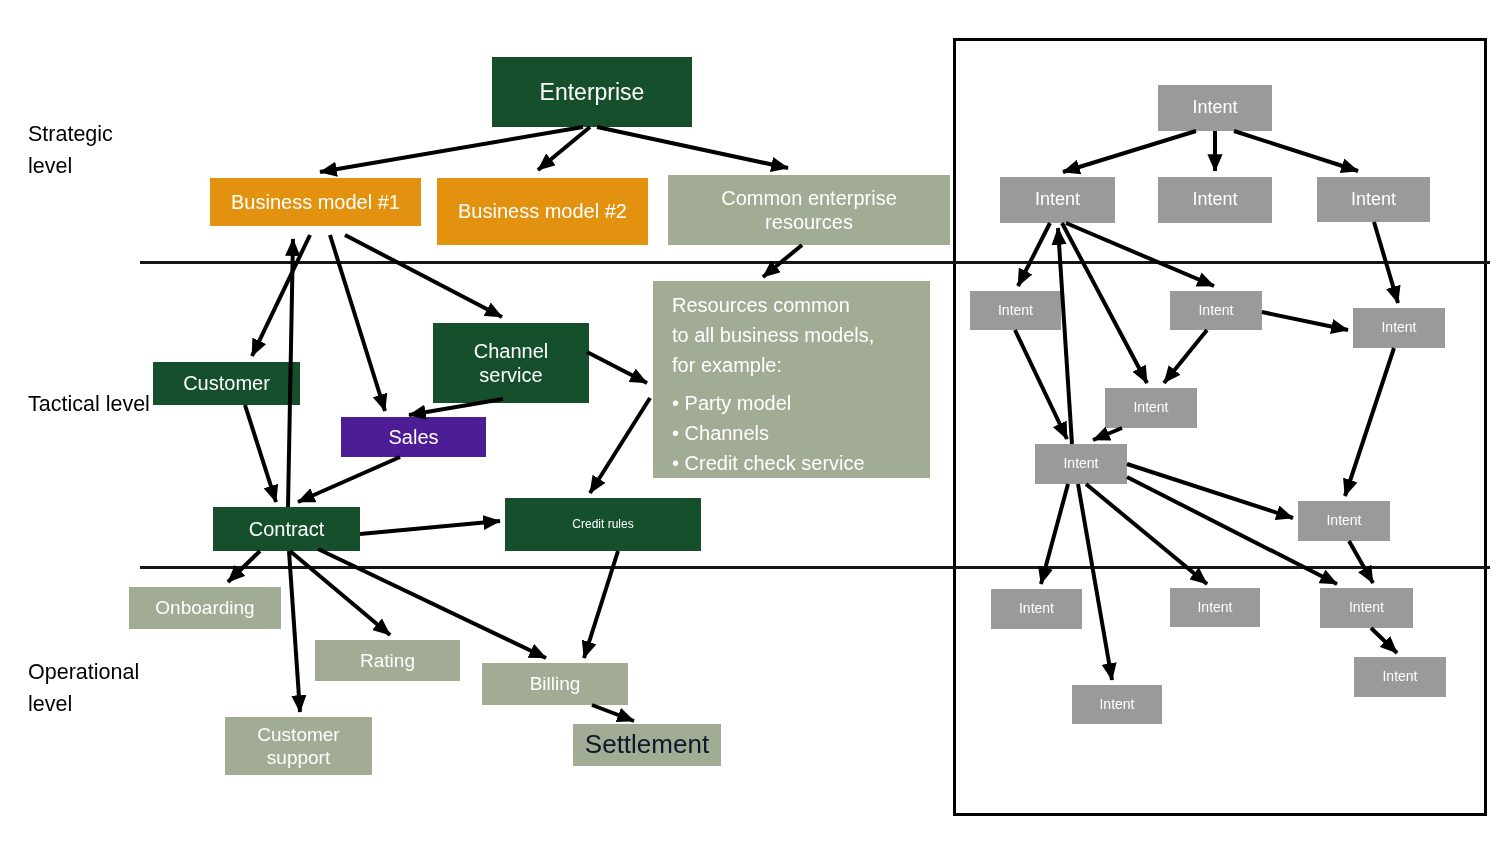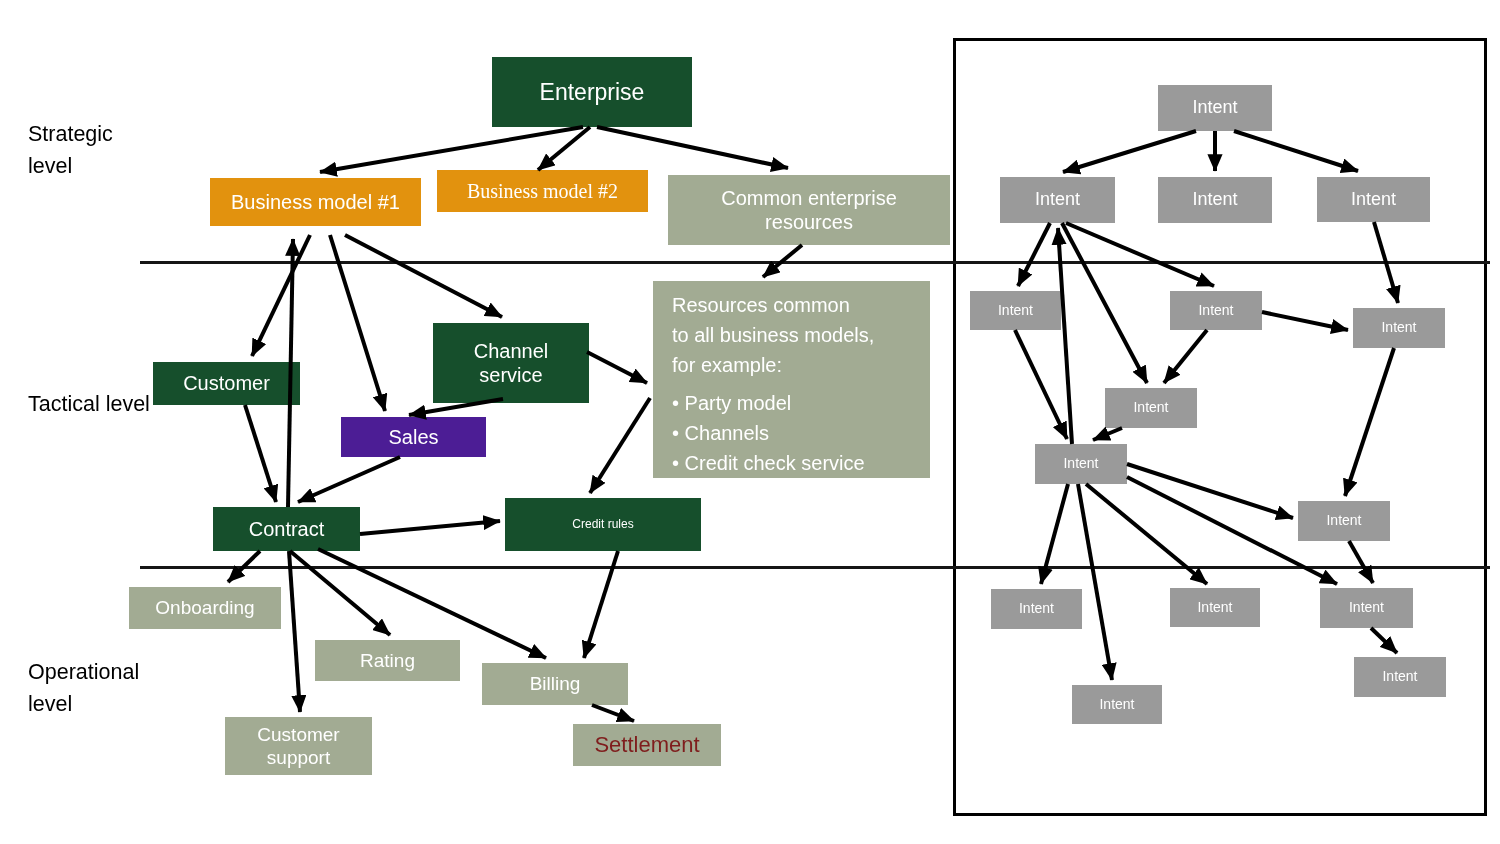--- a/index.html
+++ b/index.html
@@ -46,21 +46,21 @@
   <div class="divider" id="divider1"></div>
   <div class="divider" id="divider2"></div>
 
   <div id="nodes-layer">
       <div class="node" style="left: 492px; top: 57px; width: 200px; height: 70px; font-size: 23px; background: rgb(22, 79, 44); color: rgb(255, 255, 255);">
         <div>Enterprise</div>
       </div>
       <div class="node" style="left: 210px; top: 178px; width: 211px; height: 48px; font-size: 20px; background: rgb(226, 146, 14); color: rgb(255, 255, 255);">
         <div>Business model #1</div>
       </div>
-      <div class="node" style="left: 437px; top: 170px; width: 211px; height: 42px; font-size: 20px; background: rgb(226, 146, 14); color: rgb(255, 255, 255); font-family: Liberation Serif, serif;">
+      <div class="node" style="left: 437px; top: 178px; width: 211px; height: 67px; font-size: 20px; background: rgb(226, 146, 14); color: rgb(255, 255, 255);">
         <div>Business model #2</div>
       </div>
       <div class="node" style="left: 668px; top: 175px; width: 282px; height: 70px; font-size: 20px; background: rgb(162, 171, 147); color: rgb(255, 255, 255);">
         <div>Common enterprise</div>
         <div>resources</div>
       </div>
       <div class="node leftalign" style="left: 653px; top: 281px; width: 277px; height: 197px; font-size: 20px; background: rgb(162, 171, 147); color: rgb(255, 255, 255); justify-content: flex-end;">
         <div>Resources common</div>
         <div>to all business models,</div>
         <div>for example:</div>
@@ -90,21 +90,21 @@
       <div class="node" style="left: 315px; top: 640px; width: 145px; height: 41px; font-size: 19px; background: rgb(162, 171, 147); color: rgb(255, 255, 255);">
         <div>Rating</div>
       </div>
       <div class="node" style="left: 482px; top: 663px; width: 146px; height: 42px; font-size: 19px; background: rgb(162, 171, 147); color: rgb(255, 255, 255);">
         <div>Billing</div>
       </div>
       <div class="node" style="left: 225px; top: 717px; width: 147px; height: 58px; font-size: 19px; background: rgb(162, 171, 147); color: rgb(255, 255, 255);">
         <div>Customer</div>
         <div>support</div>
       </div>
-      <div class="node" style="left: 573px; top: 724px; width: 148px; height: 42px; font-size: 22px; background: rgb(162, 171, 147); color: #7f1d1d;">
+      <div class="node" style="left: 573px; top: 724px; width: 148px; height: 42px; font-size: 26px; background: rgb(162, 171, 147); color: #0f172a;">
         <div>Settlement</div>
       </div>
       <div class="node" style="left: 1158px; top: 85px; width: 114px; height: 46px; font-size: 18px; background: rgb(154, 154, 154); color: rgb(255, 255, 255);">
         <div>Intent</div>
       </div>
       <div class="node" style="left: 1000px; top: 177px; width: 115px; height: 46px; font-size: 18px; background: rgb(154, 154, 154); color: rgb(255, 255, 255);">
         <div>Intent</div>
       </div>
       <div class="node" style="left: 1158px; top: 177px; width: 114px; height: 46px; font-size: 18px; background: rgb(154, 154, 154); color: rgb(255, 255, 255);">
         <div>Intent</div>

